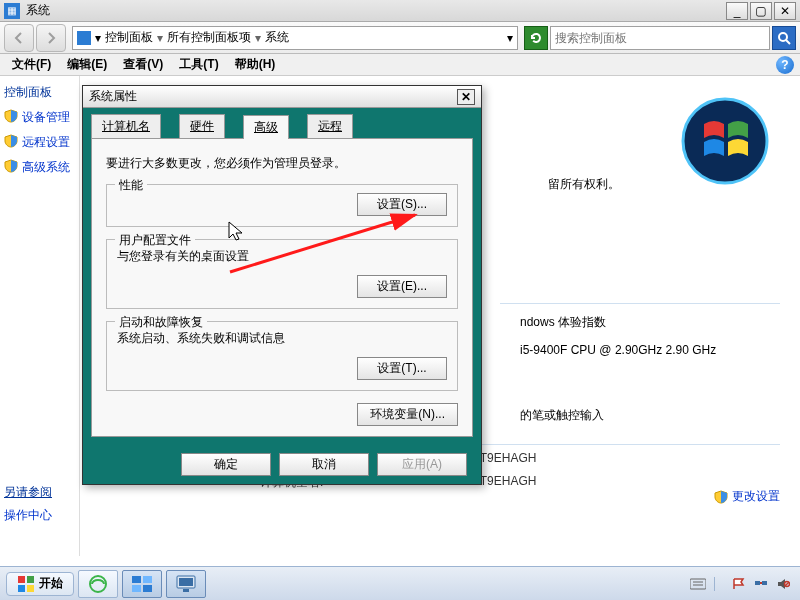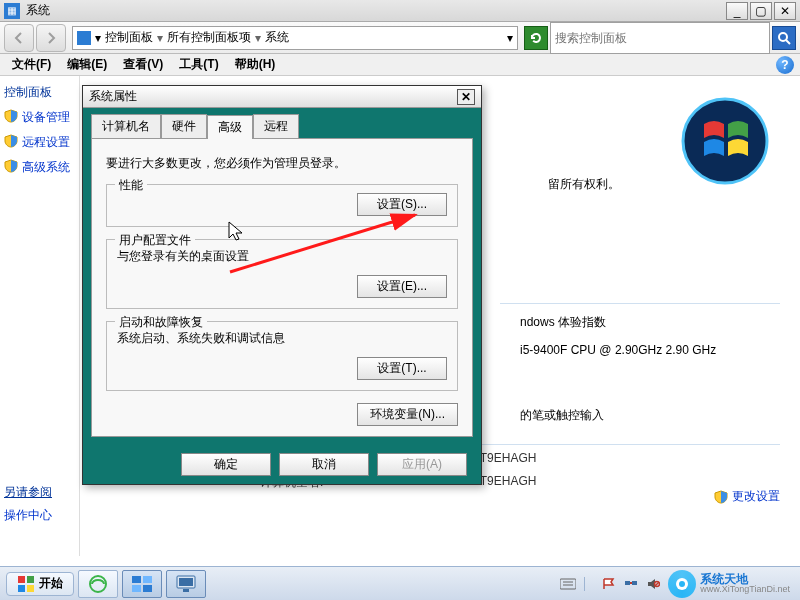--- a/index.html
+++ b/index.html
@@ -12,21 +12,21 @@
 .wbtn { width: 22px; height: 18px; border:1px solid #888; background: linear-gradient(#fafafa,#ddd); margin-left: 2px; display:flex;align-items:center;justify-content:center; }
 
 
 .navbar { height: 32px; background: linear-gradient(#fafafa,#ececec); border-bottom: 1px solid #bbb; display:flex; align-items:center; padding: 0 4px; gap:2px;}
 .navbtn { width: 30px; height: 28px; border:1px solid #b8b8b8; border-radius: 4px; background: linear-gradient(#f5f5f5,#ddd); display:flex;align-items:center;justify-content:center;}
 .navbtn svg{opacity:.5}
 .locbar { flex:1; height: 24px; border:1px solid #a0a0a0; background:#fff; display:flex; align-items:center; padding: 0 4px; gap:4px; margin: 0 4px;}
 .locseg { display:flex;align-items:center;gap:4px; }
 .locseg .drop { color:#666; }
 .gobtn { width:24px;height:24px;background:#2e8b2e;border:1px solid #165e16;display:flex;align-items:center;justify-content:center;color:#fff;}
-.sbar { width:220px; height:32px; border:1px solid #a0a0a0; background:#fff; display:flex; align-items:center; padding:0 4px;}
+.sbar { width:220px; height:24px; border:1px solid #a0a0a0; background:#fff; display:flex; align-items:center; padding:0 4px;}
 .sbar input{border:none;outline:none;flex:1;}
 .sbtn{width:24px;height:24px;background:#2b6cc4;border:1px solid #164a94;display:flex;align-items:center;justify-content:center;color:#fff;}
 
 
 .menubar { height: 22px; background:#f0f0f0; border-bottom:1px solid #ccc; display:flex; align-items:center; padding:0 6px; gap:4px;}
 .mitem { padding: 2px 6px; font-weight: bold; }
 .helpicon { margin-left:auto; width:18px;height:18px;border-radius:50%;background:radial-gradient(circle at 30% 30%,#6fb7ff,#1a6dd0);display:flex;align-items:center;justify-content:center;color:#fff;font-weight:bold;}
 
 
 .content { display:flex; height: 480px; }
@@ -42,21 +42,21 @@
 .also{color:#003399;margin-top:20px;text-decoration:underline;}
 .oplink{color:#0033cc;margin-top:6px;display:block;}
 .winlogo{position:absolute;right:30px;top:20px;}
 
 
 .dialog { position:absolute; left:82px; top:85px; width:400px; background:#0f766e; border:1px solid #333; box-shadow:3px 3px 8px rgba(0,0,0,.3);}
 .dlg-title{height:22px;background:linear-gradient(#fff,#e0e0e0);border-bottom:1px solid #999;display:flex;align-items:center;padding:0 6px;}
 .dlg-title .t{flex:1;}
 .dlg-close{width:18px;height:16px;border:1px solid #555;background:#eee;display:flex;align-items:center;justify-content:center;font-weight:bold;}
 .tabs{display:flex;padding:6px 8px 0 8px;gap:0;}
-.tab{padding:3px 10px;border:1px solid #999;border-bottom:none;background:#eee;margin-right:0;}
+.tab{padding:3px 10px;border:1px solid #999;border-bottom:none;background:#eee;margin-right:18px;text-decoration:underline;}
 .tab.active{background:#f8f8f8;position:relative;top:1px;}
 .tabsline{border-top:1px solid #999;margin:0 8px;}
 .dlg-body{padding:10px 14px;background:#f8f8f8;margin:0 8px 8px 8px;border:1px solid #999;border-top:none;}
 .hint{margin:6px 0 12px 0;}
 .group{border:1px solid #bcbcbc;padding:8px 10px 10px 10px;margin-bottom:12px;position:relative;}
 .group .gt{position:absolute;top:-8px;left:8px;background:#f8f8f8;padding:0 4px;}
 .group .desc{margin-bottom:10px;}
 .group .gbtn{float:right;}
 .group::after{content:"";display:block;clear:both;}
 .wbutton{padding:2px 12px;border:1px solid #888;background:linear-gradient(#fff,#e4e4e4);min-width:90px;}
@@ -320,26 +320,14 @@
     <svg width="14" height="14">
         <rect x="1" y="4" width="5" height="4" fill="#3a6ea5"></rect>
         <rect x="8" y="4" width="5" height="4" fill="#3a6ea5"></rect>
         <line x1="6" y1="6" x2="8" y2="6" stroke="#c0392b" stroke-width="2"></line>
       </svg>
     <svg width="14" height="14">
         <path d="M2 5h3l4-3v10l-4-3H2z" fill="#555"></path>
         <circle cx="11" cy="7" r="2.5" fill="none" stroke="#c0392b" stroke-width="1.5"></circle>
         <line x1="9" y1="9" x2="13" y2="5" stroke="#c0392b" stroke-width="1.5"></line>
       </svg>
-    <div class="watermark">
-      <div class="wm-logo">
-          <svg width="16" height="16">
-            <circle cx="8" cy="8" r="6" fill="#fff"></circle>
-            <circle cx="8" cy="8" r="3" fill="#29b6f6"></circle>
-          </svg>
-        </div>
-      <div class="wm-txt">
-          <div class="a">系统天地</div>
-          <div class="b">www.XiTongTianDi.net</div>
-        </div>
-    </div>
   </div>
 </div>
 
 </body></html>

